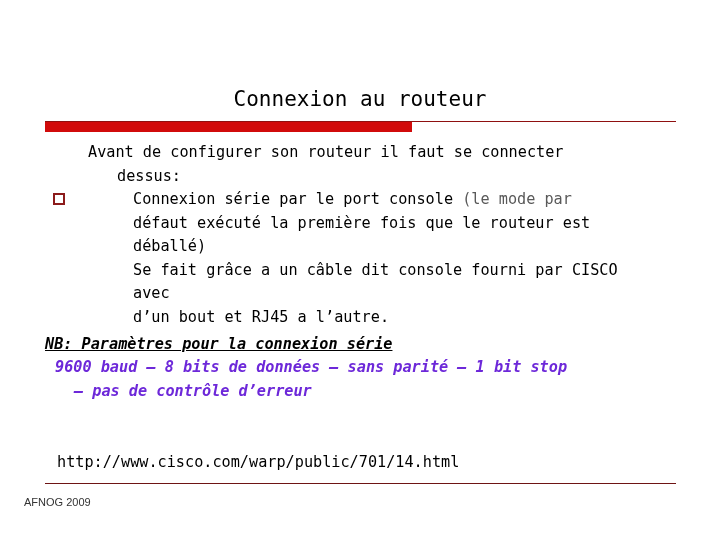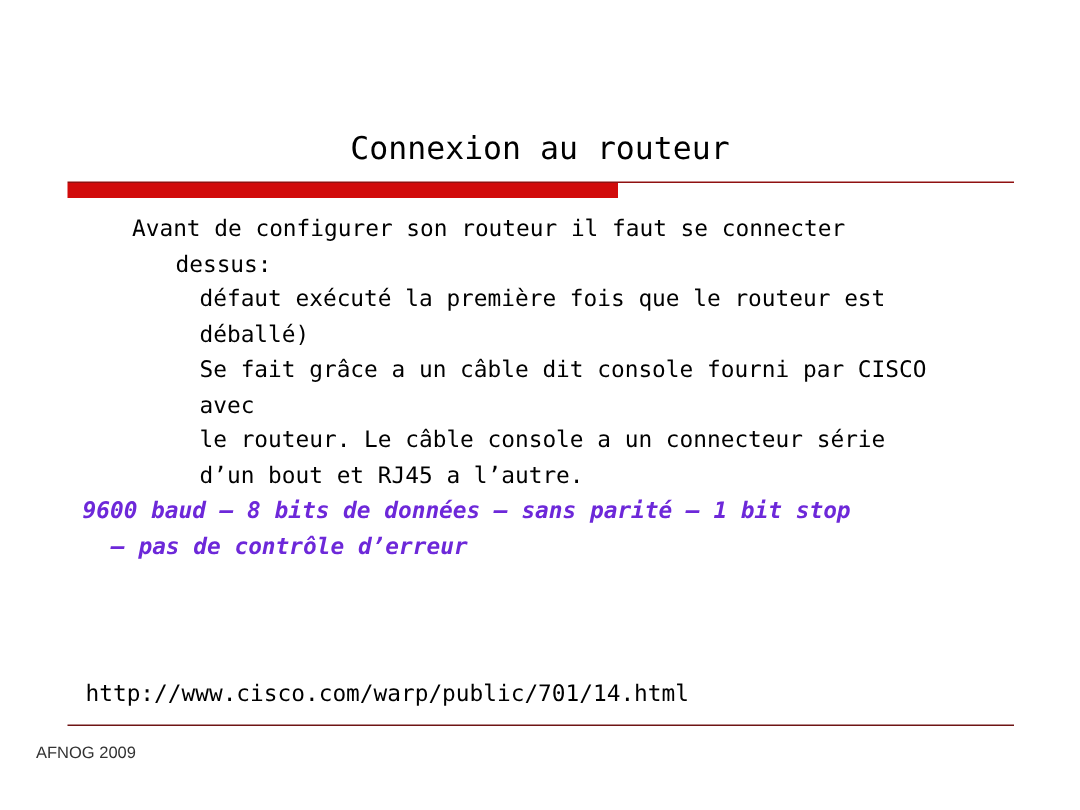--- a/index.html
+++ b/index.html
@@ -172,28 +172,32 @@
   <div class="divider-wrap">
     <div class="divider-thin"></div>
     <div class="divider-thick"></div>
   </div>
 
   <div class="body-block">
 
     <div class="line lvl0">Avant de configurer son routeur il faut se connecter</div>
     <div class="line lvl1">dessus:</div>
 
+    <div class="bullet-row">
+      <span class="bullet-sq"></span>
+      <div class="line bullet-text"><span>Connexion série par le port console </span><span class="dim">(le mode par</span></div>
+    </div>
     <div class="line lvl2">défaut exécuté la première fois que le routeur est</div>
     <div class="line lvl2">déballé)</div>
 
     <div class="line lvl2">Se fait grâce a un câble dit console fourni par CISCO</div>
     <div class="line lvl2">avec</div>
-    <div class="line lvl2">le routeur. Le câble console a un connecteur série</div>
     <div class="line lvl2">d’un bout et RJ45 a l’autre.</div>
 
+    <div class="nb-line">NB: Paramètres pour la connexion série</div>
     <div class="param-line param-1">9600 baud – 8 bits de données – sans parité – 1 bit stop</div>
     <div class="param-line param-2">– pas de contrôle d’erreur</div>
 
   </div>
 
   <div class="url-line">http://www.cisco.com/warp/public/701/14.html</div>
 
   <div class="footer-rule"></div>
   <div class="footer-text">AFNOG 2009</div>
 

